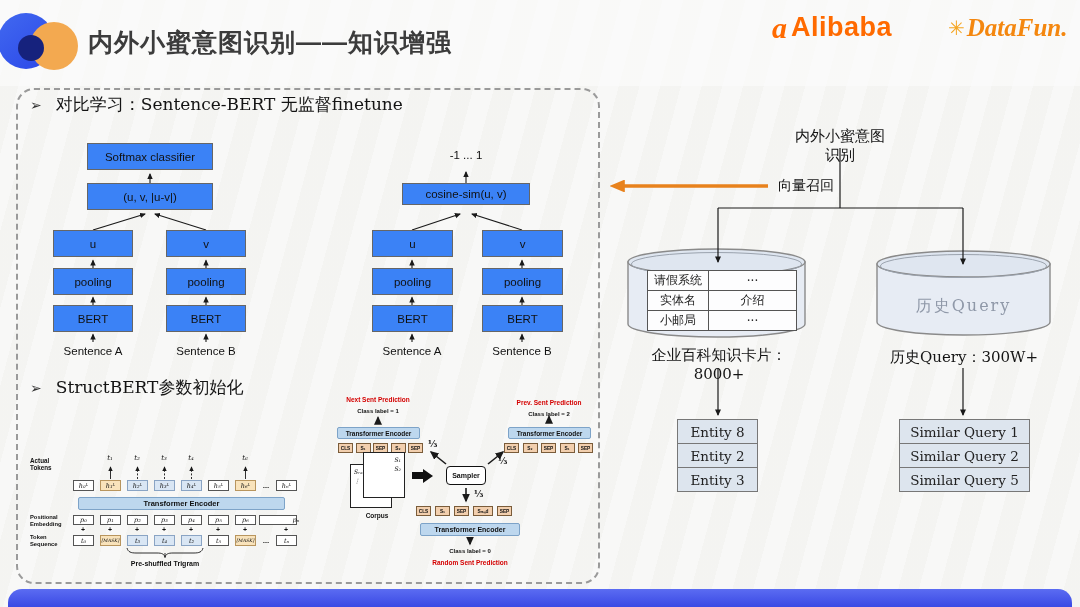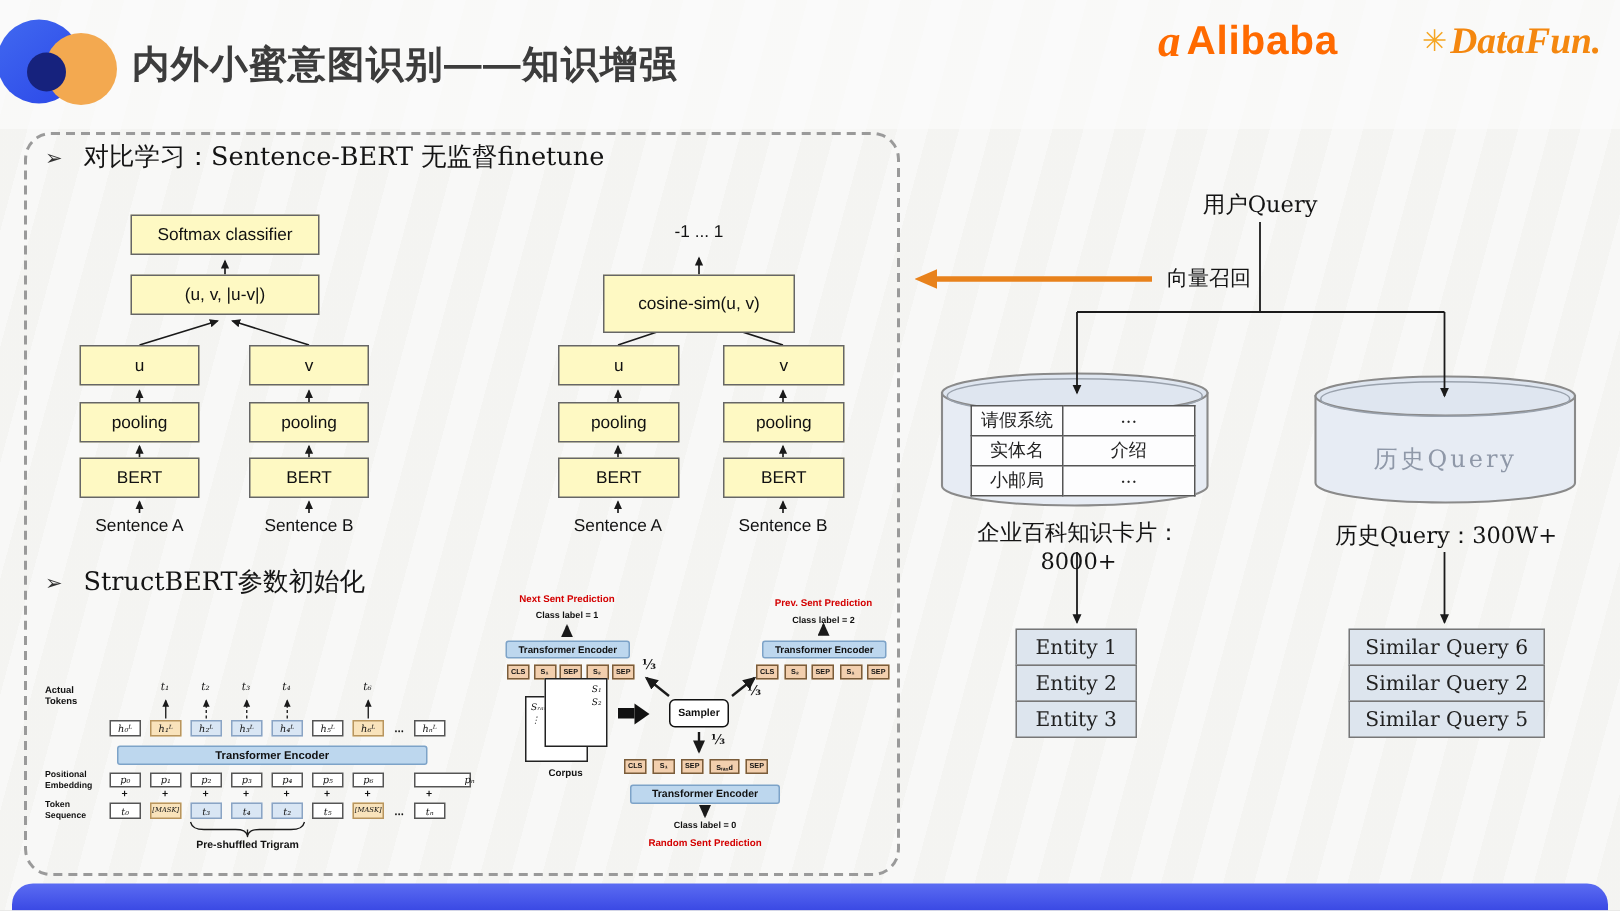--- a/index.html
+++ b/index.html
@@ -17,21 +17,21 @@
   .ali-text{font:bold 27px "Liberation Sans",sans-serif;color:#ff6a00;letter-spacing:.5px;}
   .dfun{position:absolute;left:948px;top:14px;display:flex;align-items:center;gap:2px;}
   .dfun-icon{font-size:20px;color:#f5a623;line-height:1;}
   .dfun-text{font:bold italic 25px "Liberation Serif",serif;color:#f4870f;}
   
   .panel{position:absolute;left:16px;top:88px;width:580px;height:492px;border:2px dashed #9a9a9a;border-radius:18px;}
   .h1{position:absolute;display:flex;gap:14px;font-family:"DejaVu Serif","Liberation Serif",serif;
       font-size:17px;color:#141414;align-items:baseline;}
   .h1 .mk{font-size:14px;color:#333;}
   
-  .sbox{position:absolute;background:#fef9c3;border:1.3px solid #666;display:flex;align-items:center;
+  .sbox{position:absolute;background:#3b82f6;border:1.3px solid #666;display:flex;align-items:center;
         justify-content:center;font-size:11.5px;color:#111;box-sizing:border-box;}
   .slab{position:absolute;font-size:11.5px;color:#111;text-align:center;}
   
   .mini{position:absolute;width:21px;height:11px;border:.8px solid #555;background:#fff;box-sizing:border-box;
         display:flex;align-items:center;justify-content:center;font:italic 6.5px "DejaVu Serif",serif;color:#111;}
   .mini.tan{background:#f9e3bb;border-color:#b8955e;}
   .mini.blu{background:#d9e6f4;border-color:#8aa4c4;}
   .mini.dots{border:none;background:transparent;font-style:normal;font-weight:bold;}
   .mini.p{height:10px;}
   .tebar{position:absolute;background:#bdd7ee;border:.8px solid #7da3c8;border-radius:2px;display:flex;
@@ -170,21 +170,21 @@
   <div class="sbox" style="left:53px;top:230px;width:80px;height:27px;">u</div>
   <div class="sbox" style="left:166px;top:230px;width:80px;height:27px;">v</div>
   <div class="sbox" style="left:53px;top:268px;width:80px;height:27px;">pooling</div>
   <div class="sbox" style="left:166px;top:268px;width:80px;height:27px;">pooling</div>
   <div class="sbox" style="left:53px;top:305px;width:80px;height:27px;">BERT</div>
   <div class="sbox" style="left:166px;top:305px;width:80px;height:27px;">BERT</div>
   <div class="slab" style="left:43px;top:345px;width:100px;">Sentence A</div>
   <div class="slab" style="left:156px;top:345px;width:100px;">Sentence B</div>
 
   <div class="slab" style="left:426px;top:149px;width:80px;">-1 ... 1</div>
-  <div class="sbox" style="left:402px;top:183px;width:128px;height:39px;">cosine-sim(u, v)</div>
+  <div class="sbox" style="left:402px;top:183px;width:128px;height:22px;">cosine-sim(u, v)</div>
   <div class="sbox" style="left:372px;top:230px;width:81px;height:27px;">u</div>
   <div class="sbox" style="left:482px;top:230px;width:81px;height:27px;">v</div>
   <div class="sbox" style="left:372px;top:268px;width:81px;height:27px;">pooling</div>
   <div class="sbox" style="left:482px;top:268px;width:81px;height:27px;">pooling</div>
   <div class="sbox" style="left:372px;top:305px;width:81px;height:27px;">BERT</div>
   <div class="sbox" style="left:482px;top:305px;width:81px;height:27px;">BERT</div>
   <div class="slab" style="left:362px;top:345px;width:100px;">Sentence A</div>
   <div class="slab" style="left:472px;top:345px;width:100px;">Sentence B</div>
 
   <div class="h1" style="left:30px;top:376px;">
@@ -212,21 +212,21 @@
   <div class="tebar" style="left:78px;top:497px;width:207px;height:13px;font-size:7.5px;">Transformer Encoder</div>
 
   <div class="tl" style="left:30px;top:514px;width:40px;font-size:5.8px;text-align:left;">Positional Embedding</div>
   <div class="mini p" style="left:73px;top:515px;">p₀</div>
   <div class="mini p" style="left:100px;top:515px;">p₁</div>
   <div class="mini p" style="left:127px;top:515px;">p₂</div>
   <div class="mini p" style="left:154px;top:515px;text-align:center;">p₃</div>
   <div class="mini p" style="left:181px;top:515px;">p₄</div>
   <div class="mini p" style="left:208px;top:515px;">p₅</div>
   <div class="mini p" style="left:235px;top:515px;">p₆</div>
-  <div class="mini p" style="left:276px;top:515px;padding-left:36px;">pₙ</div>
+  <div class="mini p" style="left:259px;top:515px;padding-left:36px;">pₙ</div>
 
   <div class="plus" style="left:79px;top:526px;">+</div>
   <div class="plus" style="left:106px;top:526px;">+</div>
   <div class="plus" style="left:133px;top:526px;">+</div>
   <div class="plus" style="left:160px;top:526px;">+</div>
   <div class="plus" style="left:187px;top:526px;">+</div>
   <div class="plus" style="left:214px;top:526px;">+</div>
   <div class="plus" style="left:241px;top:526px;">+</div>
   <div class="plus" style="left:282px;top:526px;">+</div>
 
@@ -277,21 +277,21 @@
   <div class="frac" style="left:474px;top:489px;">⅓</div>
   <div class="stok" style="left:416px;top:506px;">CLS</div>
   <div class="stok" style="left:435px;top:506px;">S₁</div>
   <div class="stok" style="left:454px;top:506px;">SEP</div>
   <div class="stok" style="left:473px;top:506px;width:20px;">Sᵣₐₙd</div>
   <div class="stok" style="left:497px;top:506px;">SEP</div>
   <div class="tebar" style="left:420px;top:523px;width:100px;height:13px;font-size:7px;">Transformer Encoder</div>
   <div class="tl" style="left:420px;top:548px;width:100px;font-size:6px;">Class label = 0</div>
   <div class="tl red" style="left:420px;top:559px;width:100px;font-size:6.5px;">Random Sent Prediction</div>
 
-  <div class="rp-text serif" style="left:792px;top:127px;width:96px;font-size:15px;">用户Query</div>
+  <div class="rp-text serif" style="left:792px;top:127px;width:96px;font-size:15px;">内外小蜜意图识别</div>
   <div class="rp-text serif" style="left:770px;top:177px;width:72px;font-size:14px;">向量召回</div>
 
   <table class="kb-table" style="left:647px;top:270px;">
     <tbody>
         <tr>
       <td>请假系统</td>
       <td>···</td>
     </tr>
     <tr>
       <td style="width:52px;">实体名</td>
@@ -303,24 +303,24 @@
     </tr>
   </tbody>
     </table>
 
   <div class="cyl-label serif" style="left:903px;top:296px;width:121px;font-size:16px;">历史Query</div>
 
   <div class="rp-text serif" style="left:628px;top:346px;width:182px;font-size:15px;">企业百科知识卡片：8000+</div>
   <div class="rp-text serif" style="left:880px;top:348px;width:168px;font-size:15px;">历史Query：300W+</div>
 
   <div class="stack" style="left:677px;top:420px;width:81px;">
-    <div class="stackrow">Entity 1</div>
+    <div class="stackrow">Entity 8</div>
     <div class="stackrow">Entity 2</div>
     <div class="stackrow">Entity 3</div>
   </div>
   <div class="stack" style="left:899px;top:420px;width:131px;">
-    <div class="stackrow">Similar Query 6</div>
+    <div class="stackrow">Similar Query 1</div>
     <div class="stackrow">Similar Query 2</div>
     <div class="stackrow">Similar Query 5</div>
   </div>
 
   <div class="botbar"></div>
 </div>
 
 </body></html>

